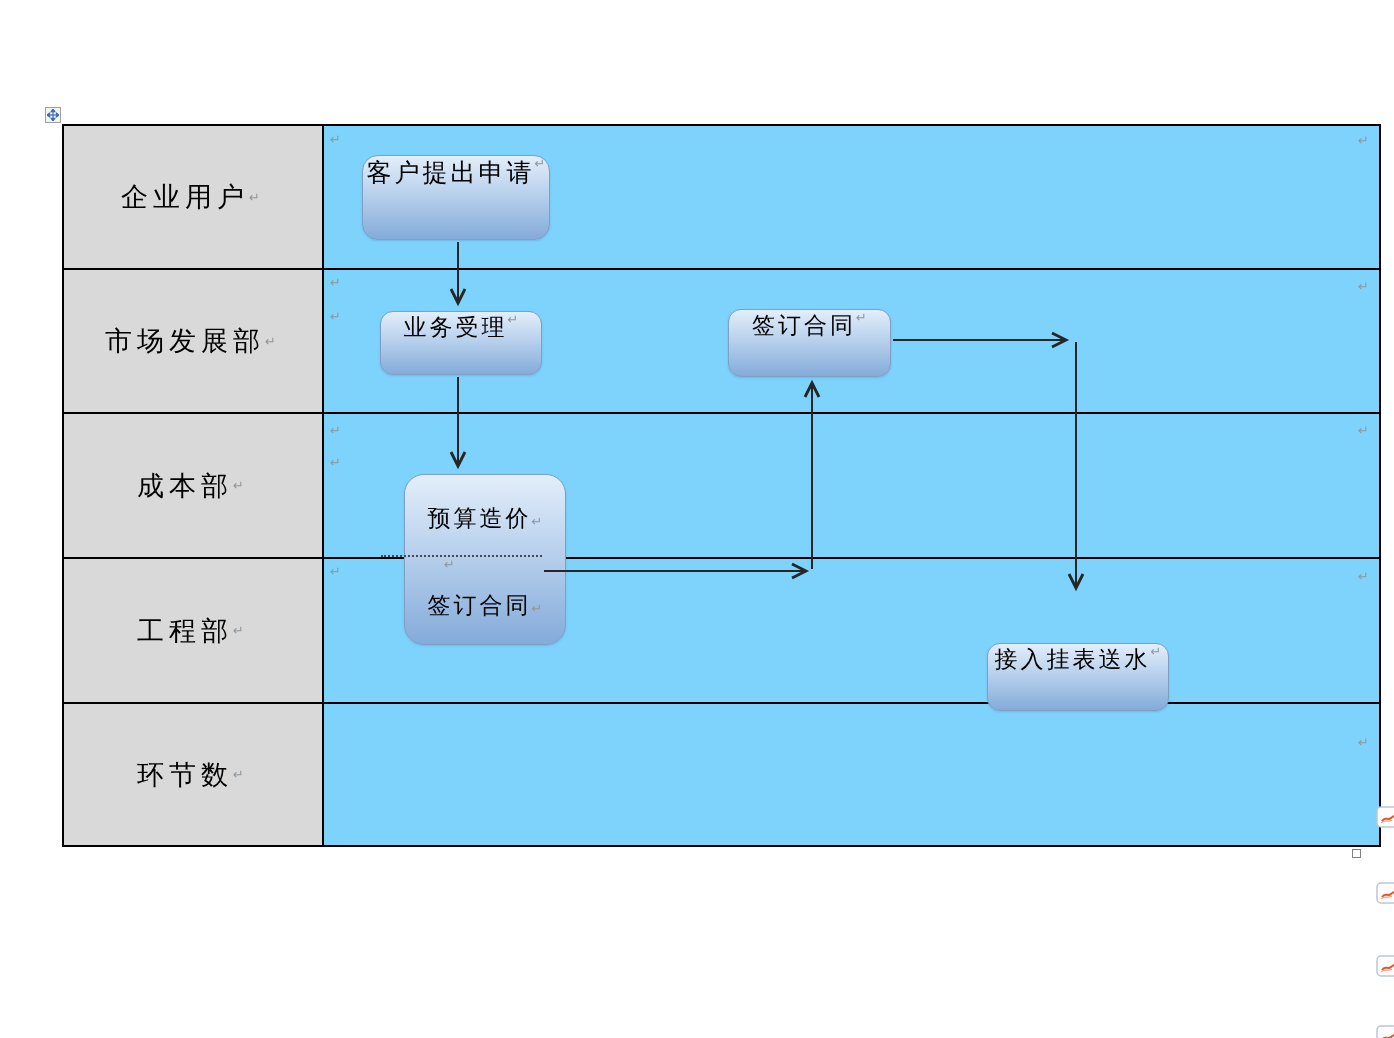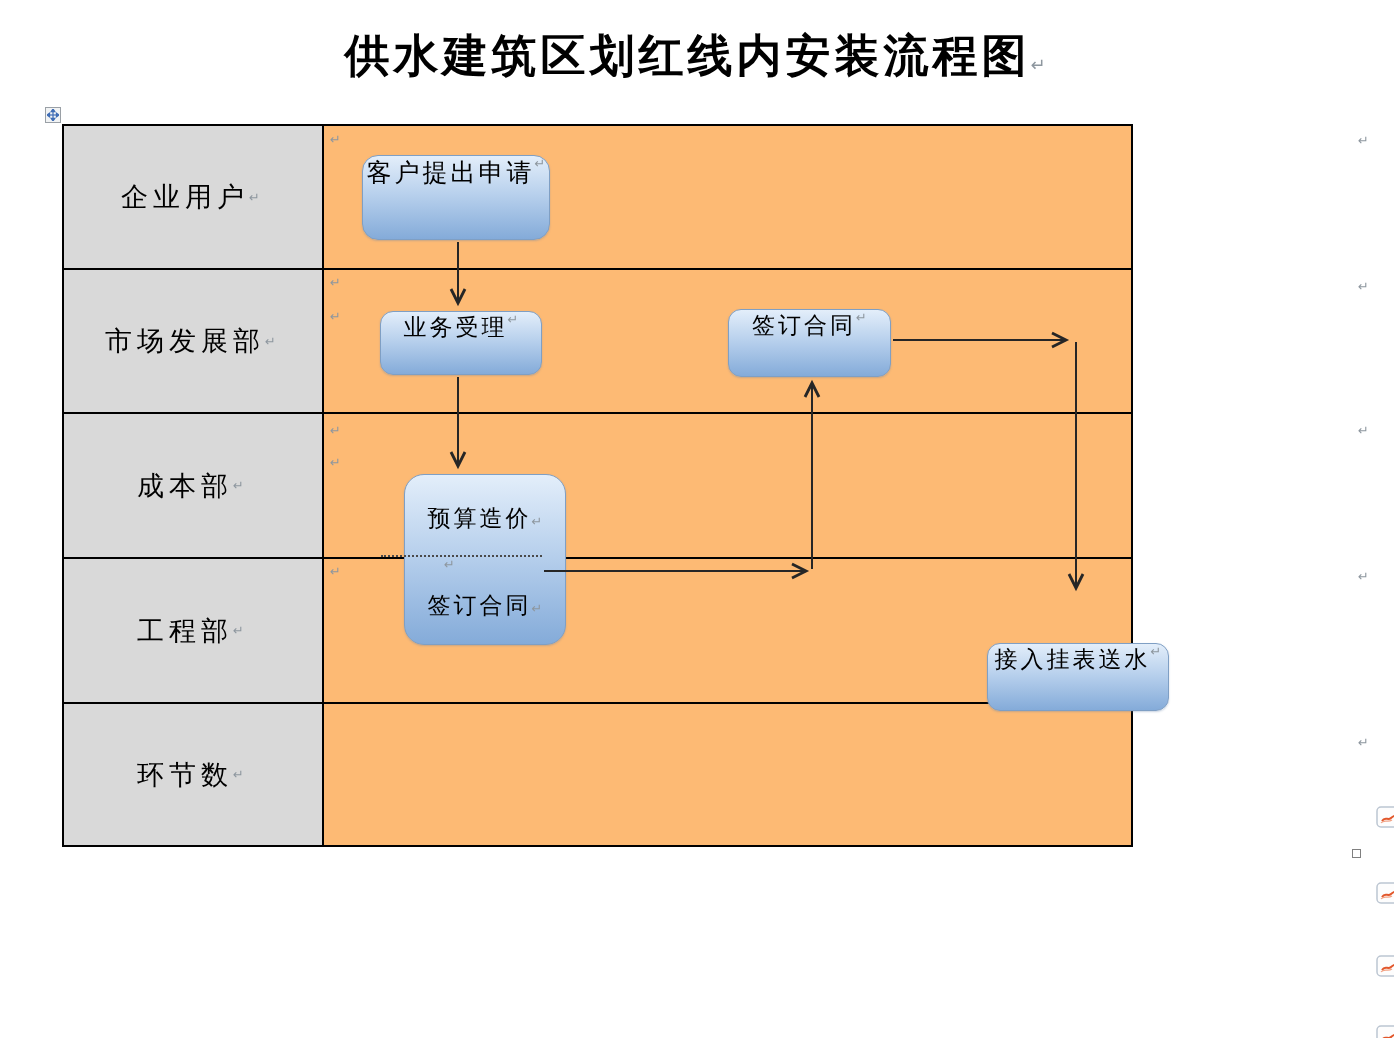--- a/index.html
+++ b/index.html
@@ -8,22 +8,22 @@
     overflow:hidden;font-family:"Liberation Serif","DejaVu Serif",serif;color:#000;
   }
   
   .title{
     position:absolute;left:0;top:26px;width:100%;text-align:center;
     font-size:45px;font-weight:700;letter-spacing:4px;white-space:nowrap;
   }
   .title .pilcrow{font-size:18px;font-weight:400;}
   
   .tbl{
-    position:absolute;left:62px;top:124px;width:1071px;height:723px;
-    border:2px solid #000;box-sizing:border-box;background:#fdba74;
+    position:absolute;left:62px;top:124px;width:1319px;height:723px;
+    border:2px solid #000;box-sizing:border-box;background:#7dd3fc;
   }
   .row{position:absolute;left:0;width:100%;box-sizing:border-box;border-bottom:2px solid #000;}
   .row:last-child{border-bottom:none;}
   .lane-label{
     position:absolute;left:0;top:0;bottom:0;width:260px;box-sizing:border-box;
     background:#d9d9d9;border-right:2px solid #000;
     display:flex;align-items:center;justify-content:center;
     font-size:27px;letter-spacing:5px;white-space:nowrap;
   }
   .lane-content{position:absolute;left:260px;top:0;bottom:0;right:0;}
@@ -62,21 +62,20 @@
     position:absolute;left:1352px;top:849px;width:9px;height:9px;box-sizing:border-box;
     background:#fff;border:1.5px solid #808080;z-index:7;
   }
   .change-mark{position:absolute;left:1376px;width:30px;height:22px;z-index:7;}
 </style>
 </head>
 <body>
 
 <div class="page">
 
-  <div class="title"><span>供水建筑区划红线内安装流程图</span><span class="pilcrow">↵</span></div>
 
   <div class="tbl-handle">
     <svg width="12" height="12" viewBox="0 0 16 16">
       <g stroke="#3e6cb5" stroke-width="1.6" fill="#3e6cb5">
         <line x1="8" y1="3" x2="8" y2="13"></line>
         <line x1="3" y1="8" x2="13" y2="8"></line>
         <path d="M8 0 L10.4 3.4 L5.6 3.4 Z"></path>
         <path d="M8 16 L10.4 12.6 L5.6 12.6 Z"></path>
         <path d="M0 8 L3.4 5.6 L3.4 10.4 Z"></path>
         <path d="M16 8 L12.6 5.6 L12.6 10.4 Z"></path>

